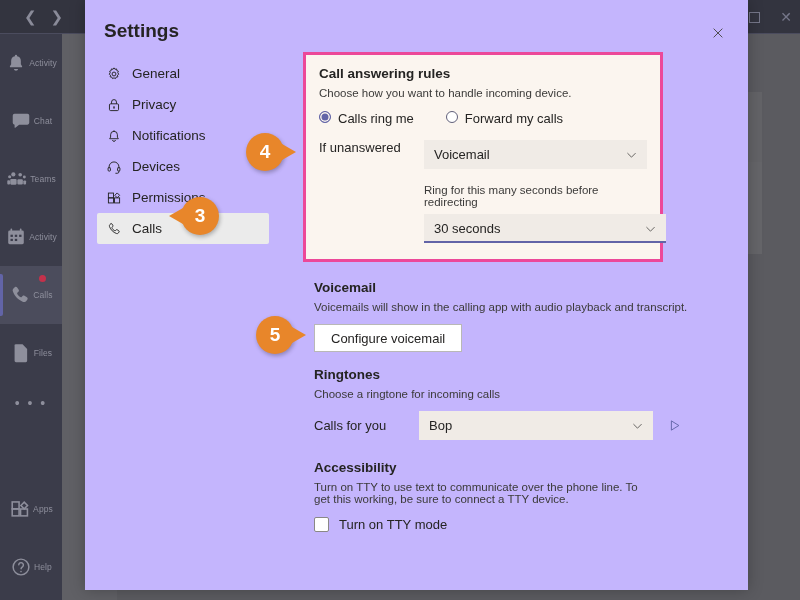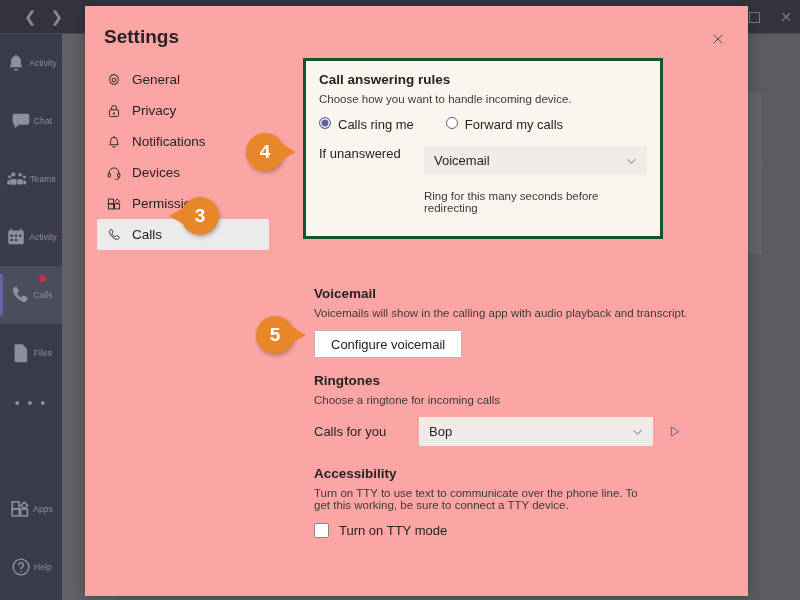--- a/index.html
+++ b/index.html
@@ -96,23 +96,23 @@
   .bg-divider {
     position: absolute; right: 0; top: 0;
     width: 38px; height: 566px; background: #5b5b60;
   }
   .bg-block {
     position: absolute; right: 38px; width: 100px; background: #636367;
   }
 
   
   .modal {
-    position: absolute; left: 85px; top: 6px;
+    position: absolute; left: 85px; top: 0;
     width: 663px; height: 590px;
-    background: #fca5a5;
+    background: #c4b5fd;
     box-shadow: 0 0 14px rgba(0,0,0,.25);
   }
   .modal-title {
     position: absolute; left: 19px; top: 20px;
     font-size: 19px; font-weight: 600; color: #252423;
   }
   .modal-close {
     position: absolute; right: 19px; top: 22px;
     width: 22px; height: 22px;
     display: flex; align-items: center; justify-content: center;
@@ -136,21 +136,21 @@
   .nav-item.selected { background: #ebebeb; }
   .nav-ico { width: 16px; height: 16px; flex: none; }
   .nav-ico svg { width: 16px; height: 16px; display: block; }
 
   
   .content { position: absolute; left: 218px; top: 52px; width: 430px; }
 
   .rules-box {
     position: absolute; left: 0; top: 0;
     width: 360px;
-    border: 3px solid #14532d;
+    border: 3px solid #ec4899;
     background: #fbf5ef;
     padding: 11px 13px 16px 13px;
   }
   .sec-head { font-size: 13.5px; font-weight: 700; color: #252423; }
   .sec-sub  { font-size: 11.5px; color: #3b3a39; margin-top: 6px; }
 
   .radio-row { display: flex; align-items: center; margin-top: 12px; }
   .radio-opt { display: flex; gap: 7px; font-size: 13px; color: #252423; cursor: pointer; }
   .radio-opt.second { margin-left: 32px; }
   .radio-mark {
@@ -456,20 +456,28 @@
             <span class="chev">
                 <svg viewBox="0 0 24 24" fill="none" stroke="#484644" stroke-width="1.5" stroke-linecap="round">
                   <path d="M5 9l7 7 7-7"></path>
                 </svg>
               </span>
           </div>
         </div>
 
         <div class="subnote">Ring for this many seconds before redirecting</div>
 
+        <div class="dropdown focused indent-dd">
+          <span>30 seconds</span>
+          <span class="chev">
+              <svg viewBox="0 0 24 24" fill="none" stroke="#484644" stroke-width="1.5" stroke-linecap="round">
+                <path d="M5 9l7 7 7-7"></path>
+              </svg>
+            </span>
+        </div>
       </div>
 
       <div class="block" style="top:228px;">
         <div class="sec-head">Voicemail</div>
         <div class="sec-sub">Voicemails will show in the calling app with audio playback and transcript.</div>
         <div style="margin-top:11px;">
           <button class="btn-outline">Configure voicemail</button>
         </div>
       </div>
 

